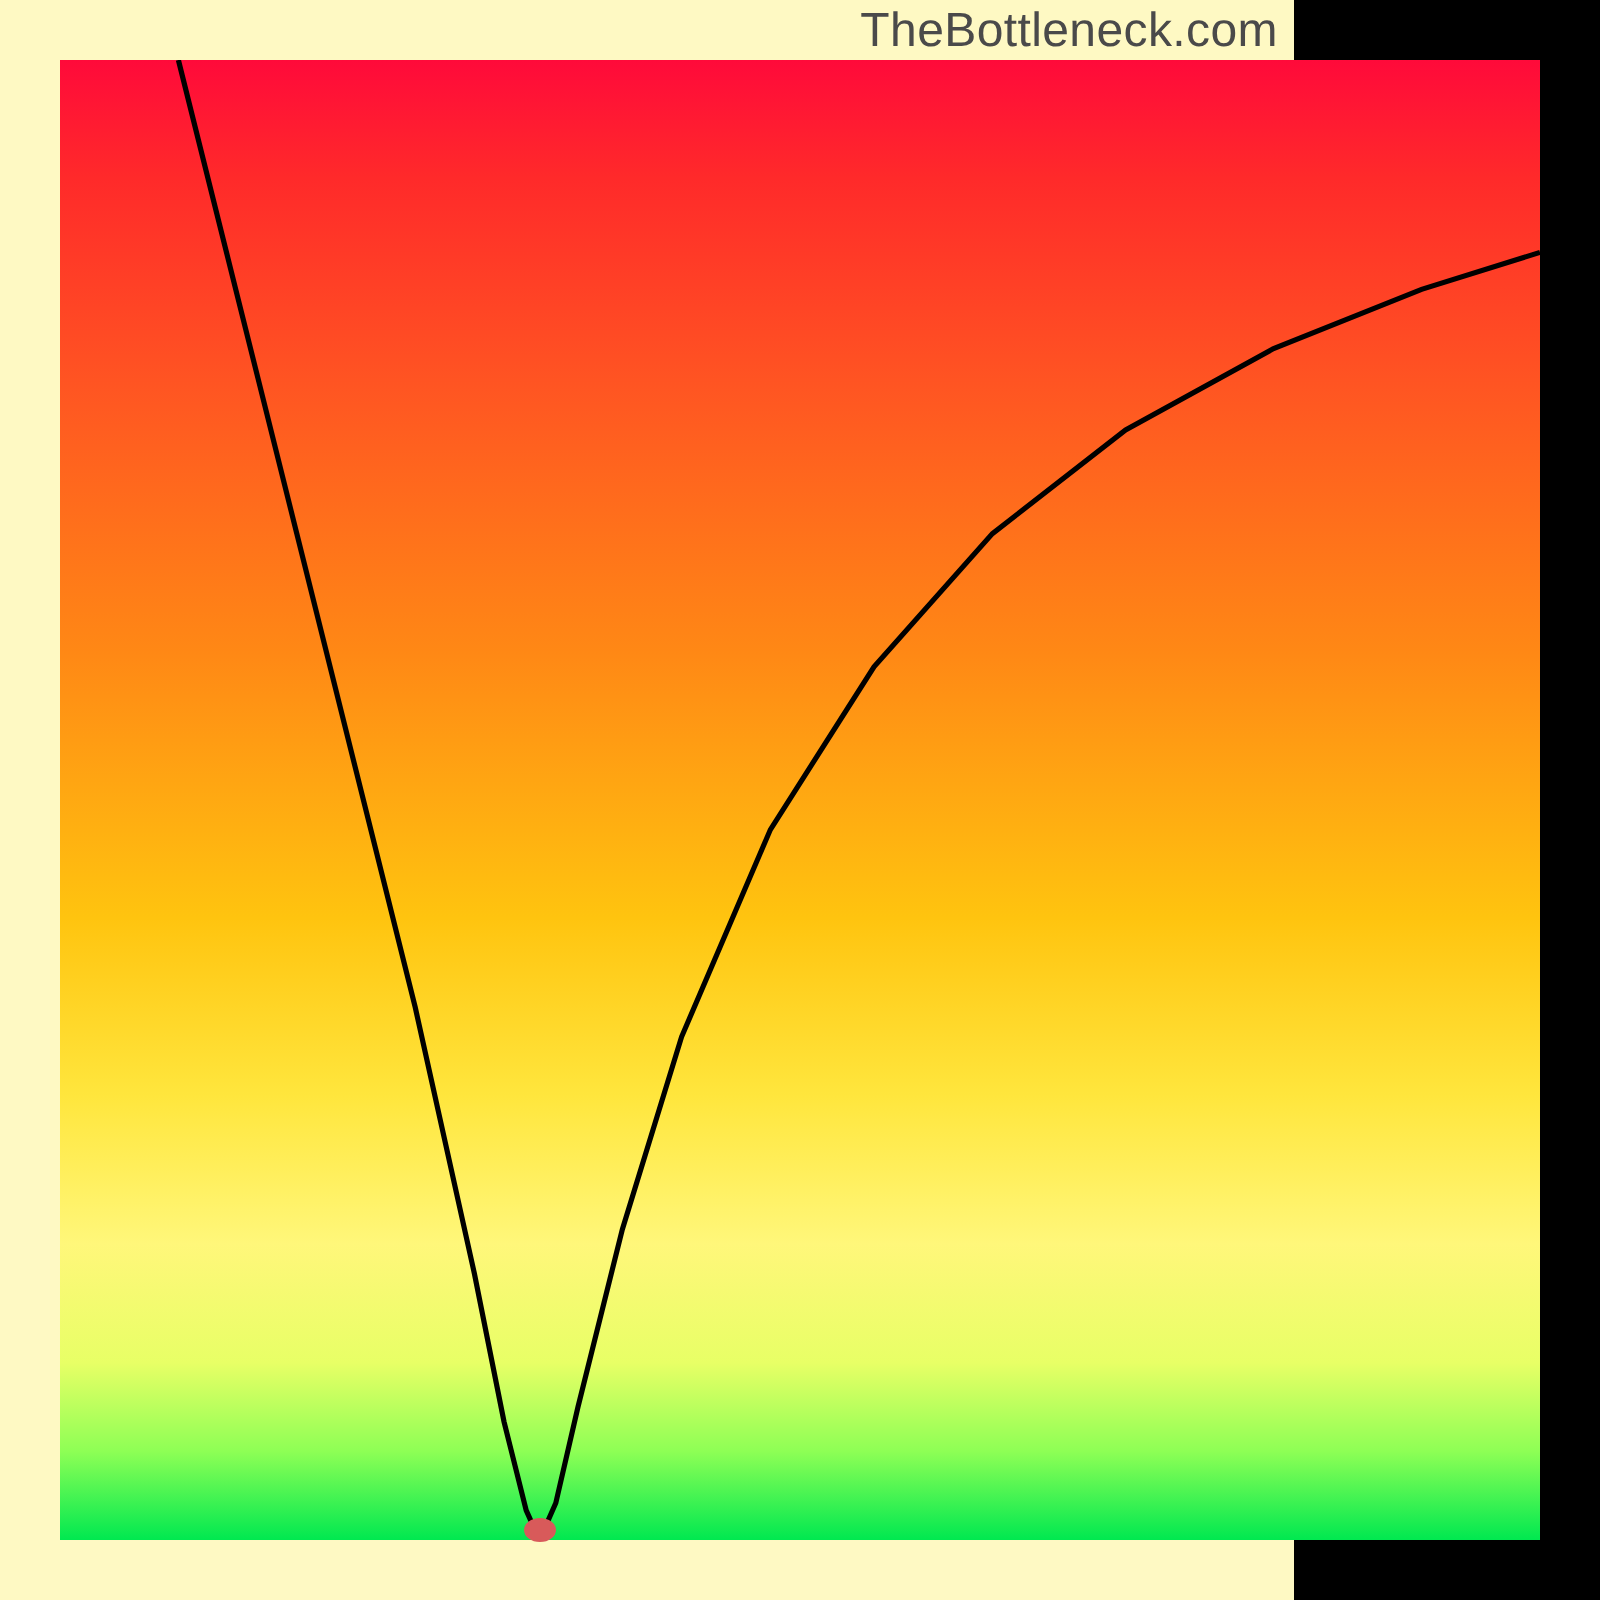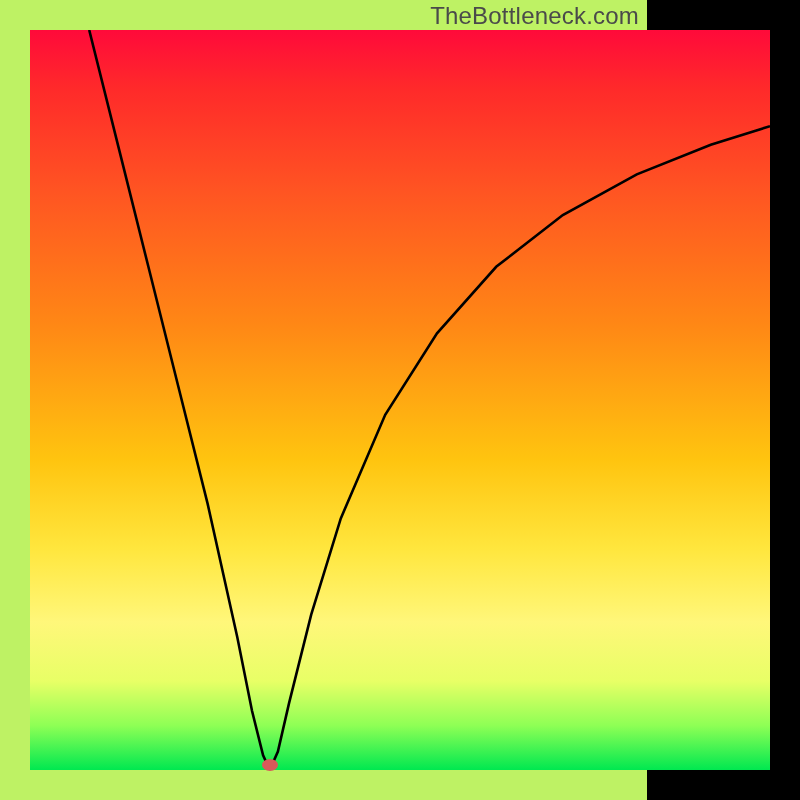--- a/index.html
+++ b/index.html
@@ -1,20 +1,20 @@
 <!DOCTYPE html>
 <html><head>
 <meta charset="utf-8">
 <style>
   * { margin: 0; padding: 0; box-sizing: border-box; }
   html, body { width: 800px; height: 800px; overflow: hidden; background: #000; }
   .outer {
     width: 647px;
     height: 800px;
-    background: #bef264;
+    background: #fef9c3;
     position: relative;
     text-decoration: underline;
   }
   .plot-area {
     position: absolute;
     left: 30px;
     top: 30px;
     width: 740px;
     height: 740px;
     background: linear-gradient(to bottom,

